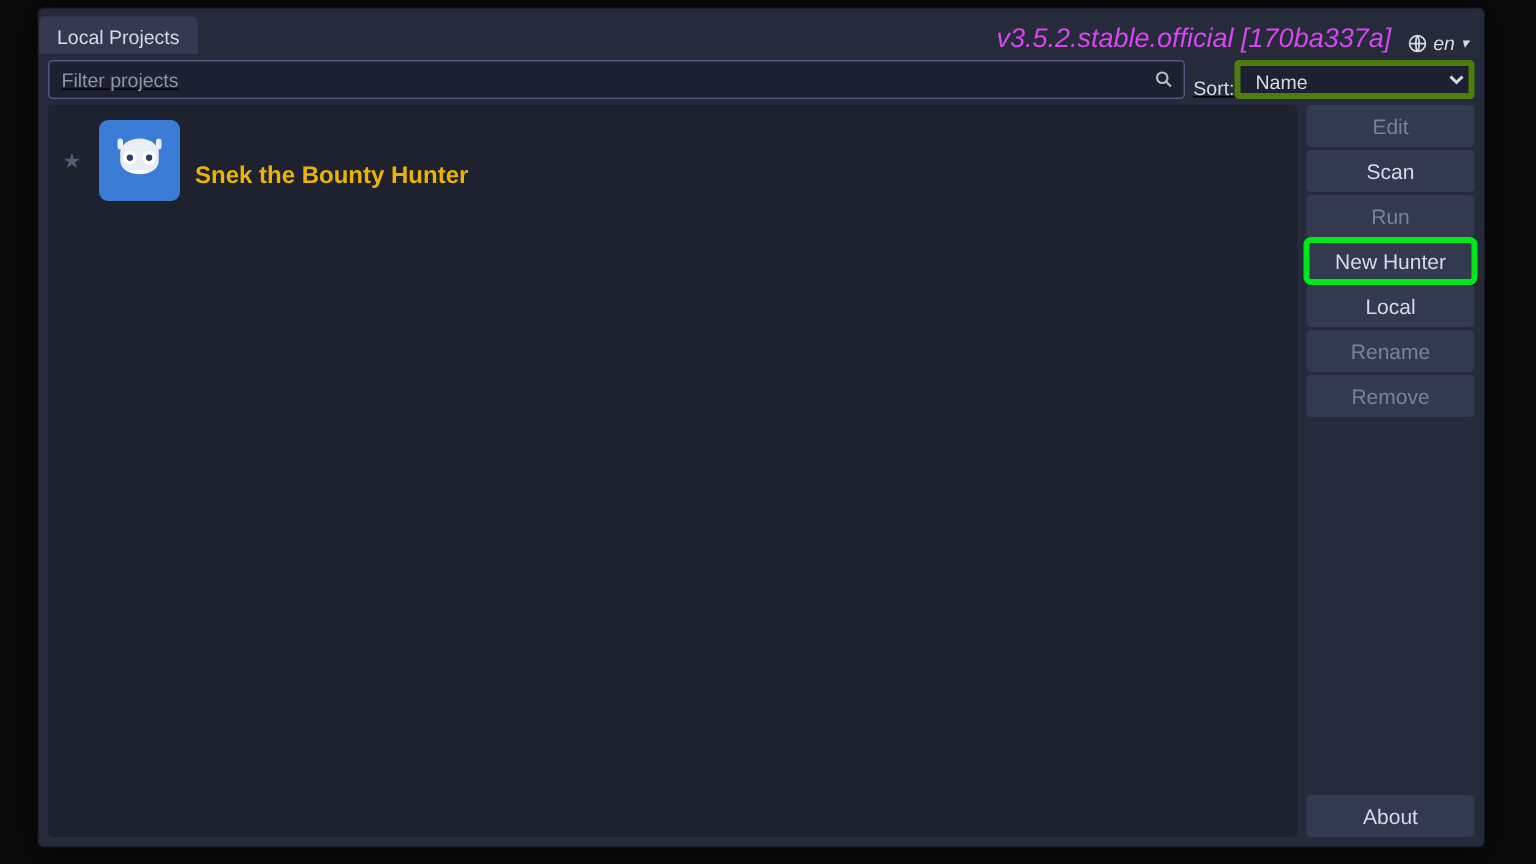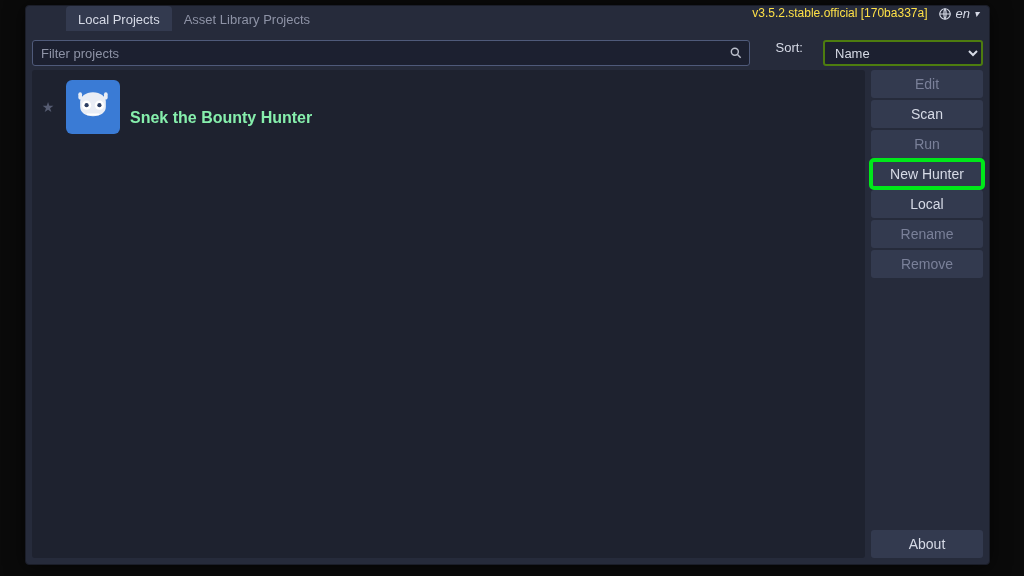--- a/index.html
+++ b/index.html
@@ -16,62 +16,63 @@
   border: 1px solid #1a1d28;
   border-radius: 4px;
   display: flex; flex-direction: column;
   box-shadow: 0 2px 20px rgba(0,0,0,0.6);
 }
 
 
 .topbar {
   height: 30px;
   display: flex;
-  align-items: flex-start;
+  align-items: flex-end;
   font-size: 13px;
   color: #bfc4d6;
-  margin-left: 40px;
 }
 .tabrow {
   display: flex;
   align-items: stretch;
 }
 .tab {
   padding: 6px 12px 4px 12px;
   cursor: pointer;
   color: #8e93a6;
   border-top-left-radius: 4px; border-top-right-radius: 4px;
 }
 .tab.active {
   background: #333a4f;
   color: #d6dae6;
 }
 .spacer { flex:1; }
 .version-text {
-  color: #fde047;
-  font-size: 12px;
+  color: #d946ef;
+  font-size: 18px;
   margin-right: 10px;
+  font-style: italic;
 }
 .lang-picker {
   display: flex; align-items: center;
   color: #d6dae6;
   margin-right: 10px;
   cursor: pointer;
   gap: 4px;
   font-size: 13px;
   font-style: italic;
 }
 .globe-icon { width:14px; height:14px; }
 .chevron { font-size: 10px; }
 
 
 .filter-row {
-  display: flex; align-items: flex-start;
+  display: flex; align-items: flex-end;
   padding: 4px 6px;
-  gap: 20px;
+  gap: 0;
+  text-decoration: underline;
 }
 .search-wrap {
   flex: 1;
   position: relative;
   display: flex; align-items: center;
   background: #1c2030;
   border: 1px solid #4f5a7a;
   border-radius: 3px;
   height: 26px;
 }
@@ -89,21 +90,21 @@
   color: #bfc4d6; opacity: .85;
   width: 14px; height: 14px;
 }
 .sort-label {
   color: #d6dae6; font-size: 13px;
   margin-left: 6px;
 }
 .sort-select {
   background: #1c2030;
   color: #d6dae6;
-  border: 2px solid #4d7c0f;
+  border: 4px solid #4d7c0f;
   border-radius: 3px;
   height: 26px;
   padding: 2px 6px;
   font-size: 13px;
   width: 160px;
 }
 
 
 .main-row {
   flex: 1; display: flex;
@@ -122,21 +123,21 @@
   gap: 10px;
 }
 .fav-icon { color: #565c72; font-size: 14px; width: 16px; text-align: center;}
 .proj-icon {
   width: 54px; height: 54px;
   border-radius: 6px;
   background: #3a7bd5;
   display: flex; align-items:center; justify-content:center;
 }
 .proj-meta { display: flex; flex-direction: column; gap:4px; }
-.proj-title { color: #86efac; font-weight: 600; font-size: 16px; margin-top: 22px; }
+.proj-title { color: #eab308; font-weight: 600; font-size: 16px; margin-top: 22px; }
 .proj-path-row { display:flex; align-items:center; gap:8px; color:#8e93a6; font-size:13px; }
 .folder-icon { width:14px; height:14px; opacity:.85; }
 
 
 .sidebar {
   width: 118px;
   padding: 0 6px 6px 0;
   display: flex; flex-direction: column;
   gap: 2px;
 }
@@ -163,23 +164,20 @@
 </style>
 </head>
 <body>
 
 <div class="app-window">
 
   <div class="topbar">
     <div class="tabrow">
       <div class="tab active">
         <span>Local Projects</span>
-      </div>
-      <div class="tab">
-        <span>Asset Library Projects</span>
       </div>
     </div>
     <div class="spacer"></div>
     <span class="version-text">v3.5.2.stable.official [170ba337a]</span>
     <div class="lang-picker">
       <svg class="globe-icon" viewBox="0 0 24 24" fill="none" stroke="#d6dae6" stroke-width="2">
           <circle cx="12" cy="12" r="9"></circle>
           <path d="M3 12h18M12 3c2.5 3 2.5 15 0 18M12 3c-2.5 3-2.5 15 0 18"></path>
         </svg>
       <span>en</span>

